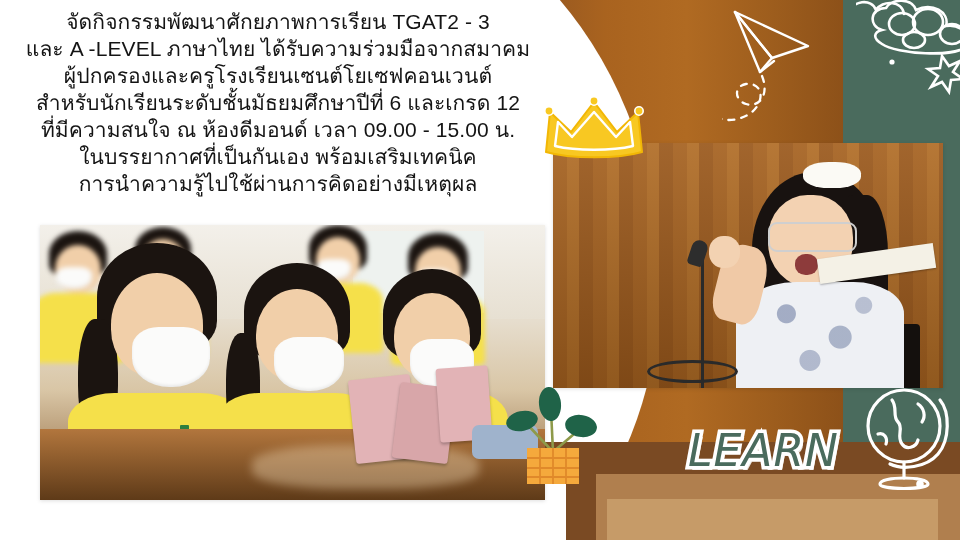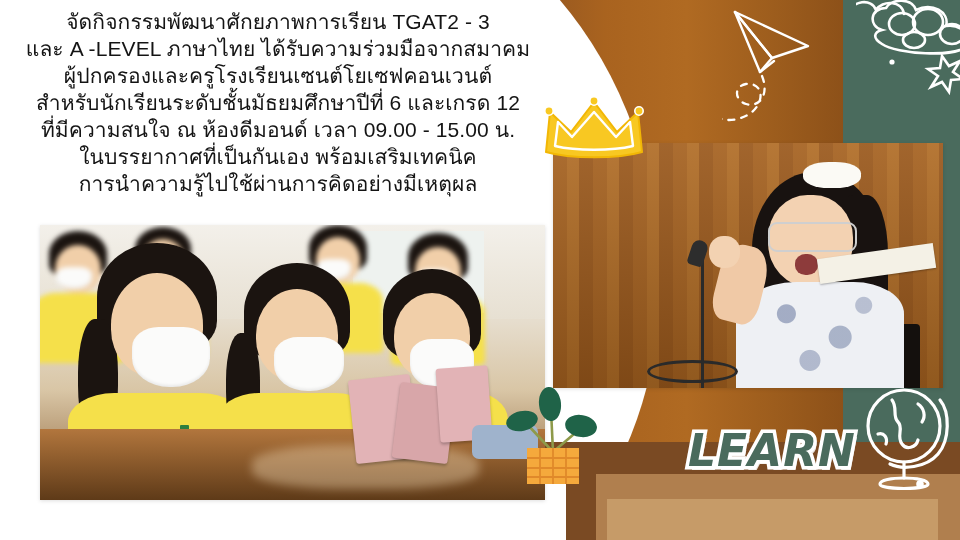--- a/index.html
+++ b/index.html
@@ -145,21 +145,21 @@
   .doodle{position:absolute;z-index:35;pointer-events:none;}
   #plane{left:722px;top:4px;}
   #cloud{left:856px;top:-4px;}
   #crown{left:540px;top:92px;}
   #plant{left:505px;top:380px;}
   #globe{left:852px;top:378px;}
   #learn{left:688px;top:425px;z-index:36;}
 
   .learn-text{
     font-family:"DejaVu Sans","Liberation Sans",sans-serif;
-    font-size:44px;font-weight:700;font-style:italic;
+    font-size:44px;font-weight:400;font-style:italic;
     letter-spacing:1px;
     color:#4a6b5d;
     -webkit-text-stroke:7px #ffffff;
     paint-order:stroke fill;
     text-shadow:3px 4px 0 rgba(255,255,255,.85);
   }
   .learn-wrap{position:relative;}
 </style>
 </head>
 <body>

